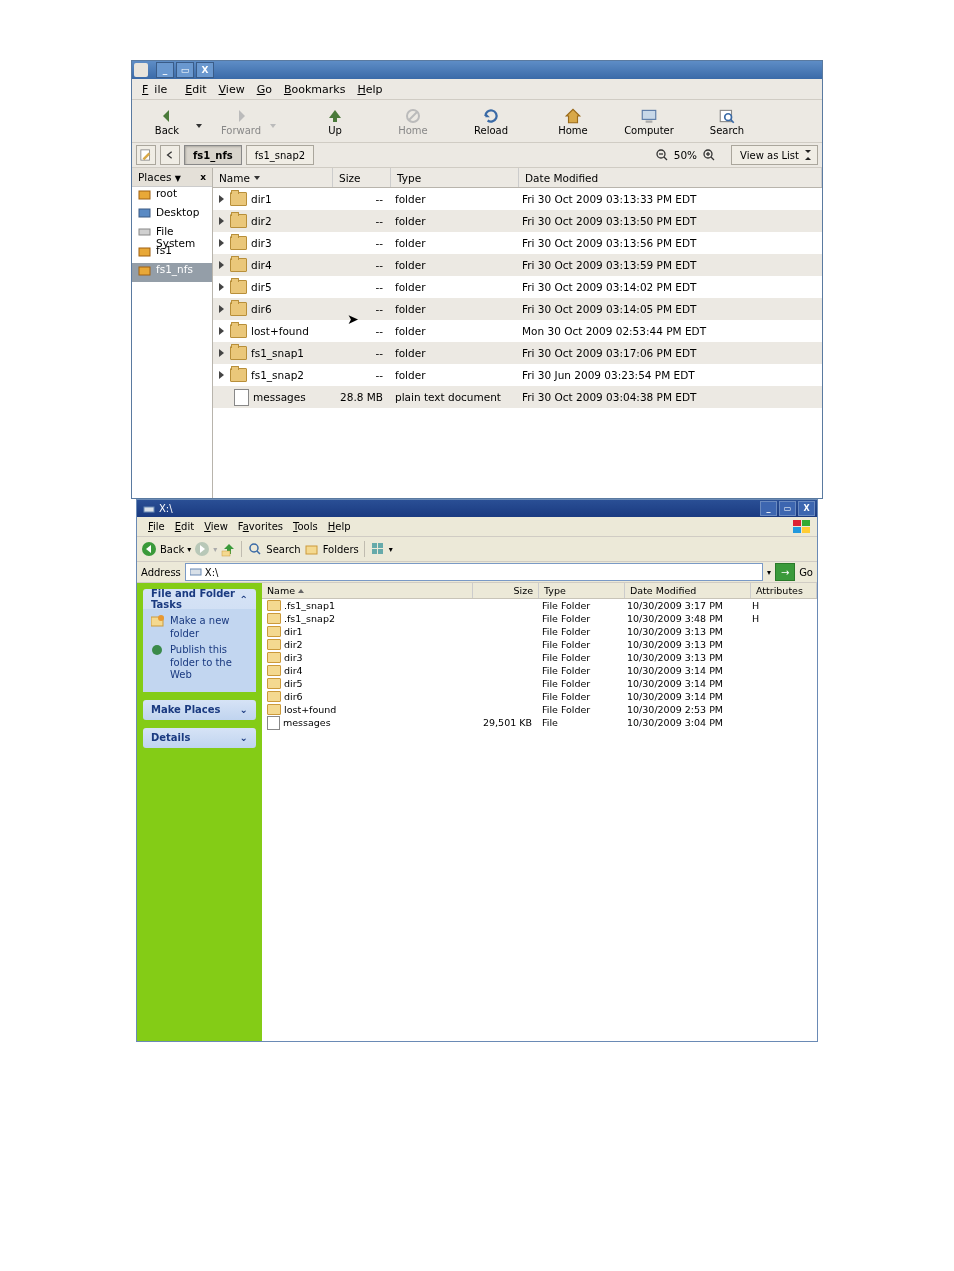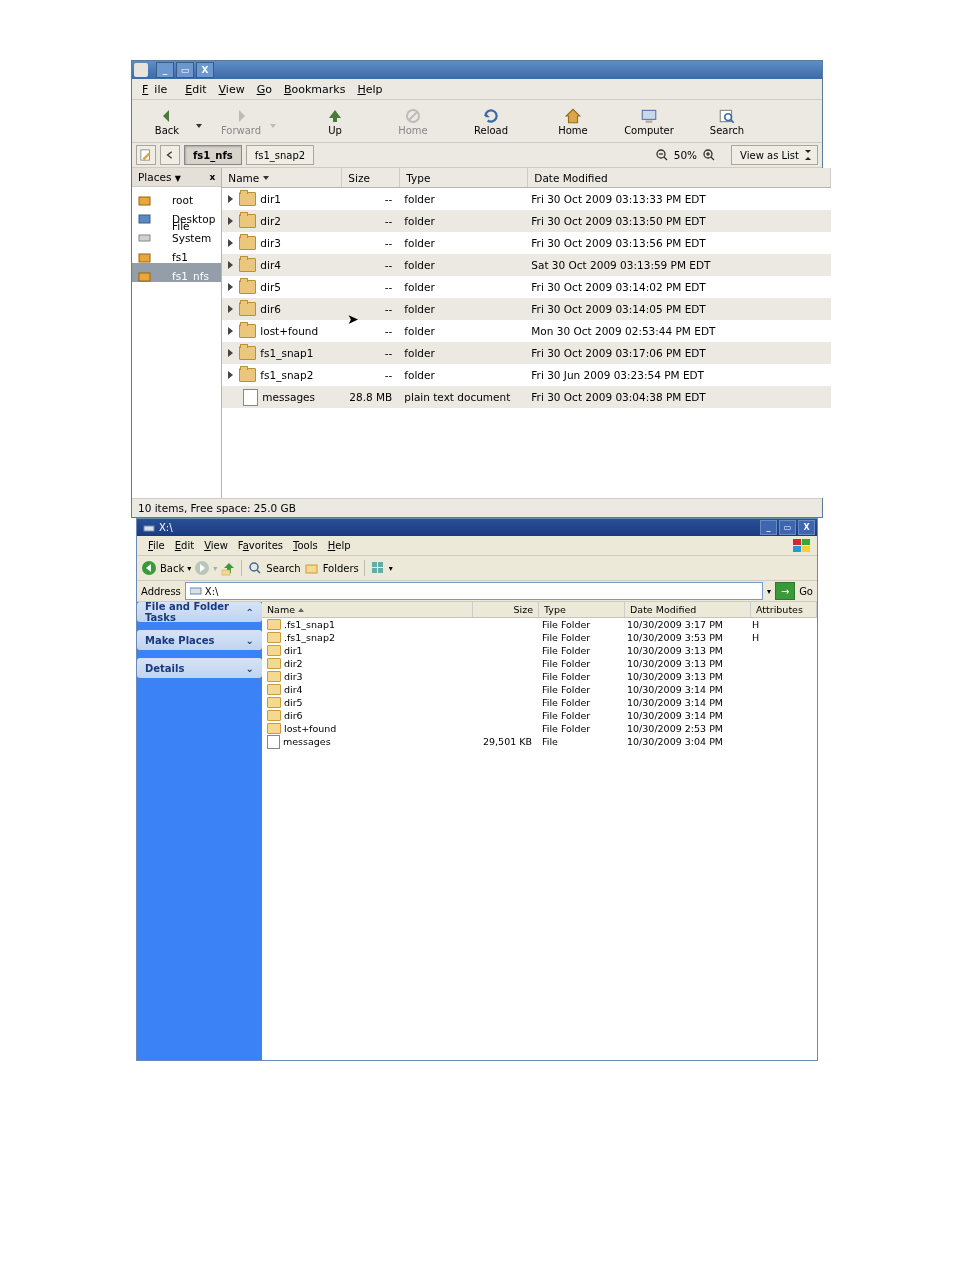--- a/index.html
+++ b/index.html
@@ -25,21 +25,21 @@
   .locspacer{flex:1}
   .zoomicon{width:16px;height:16px;display:inline-flex;align-items:center;justify-content:center;color:#333}
   .viewcombo{height:18px;padding:0 18px 0 8px;border:1px solid #aaa69c;background:#f0ede5;font-size:10px;position:relative;display:flex;align-items:center}
   .viewcombo::after{content:'';position:absolute;right:6px;top:4px;width:0;height:0;border-left:3px solid transparent;border-right:3px solid transparent;border-top:3px solid #222}
   .viewcombo::before{content:'';position:absolute;right:6px;bottom:4px;width:0;height:0;border-left:3px solid transparent;border-right:3px solid transparent;border-bottom:3px solid #222}
   .w1-body{display:flex;height:330px}
   .w1-sidebar{width:120px;background:#fff;border-right:1px solid #b8b4ac;font-size:10.5px}
   .sbhdr{height:18px;background:#e4e0d8;display:flex;align-items:center;padding:0 6px;border-bottom:1px solid #ccc;justify-content:space-between}
   .sbhdr .tri{font-size:8px}
   .sbhdr .x{font-size:9px;font-weight:bold}
-  .sbitem{height:19px;display:flex;align-items:flex-end;padding:0 6px;gap:21px}
+  .sbitem{height:19px;display:flex;align-items:flex-start;padding:0 6px;gap:5px}
   .sbitem.selected{background:#949ea8;color:#fff}
   .sbi{width:13px;height:13px}
   .w1-main{flex:1;background:#fff;display:flex;flex-direction:column}
   .w1-cols{height:19px;background:#ece9e3;border-bottom:1px solid #b8b4ac;display:flex;font-size:10.5px}
   .w1-col{padding:0 6px;display:flex;align-items:center;border-right:1px solid #ccc}
   .w1-col.sort::after{content:'';margin-left:4px;width:0;height:0;border-left:3px solid transparent;border-right:3px solid transparent;border-top:4px solid #333}
   .w1-row{height:22px;display:flex;align-items:center;font-size:10.5px}
   .w1-row.alt{background:#ece9e3}
   .rc{padding:0 6px;display:flex;align-items:center;gap:4px}
   .arrow{width:0;height:0;border-top:4px solid transparent;border-bottom:4px solid transparent;border-left:5px solid #444;margin-right:2px}
@@ -60,21 +60,21 @@
   .w2-menubar .mitems{display:flex}
   .w2-menubar .mitems span{padding:0 5px}
   .winlogo{width:18px;height:14px}
   .w2-toolbar{height:24px;background:#ece9d8;border-bottom:1px solid #d0ccc4;display:flex;align-items:center;padding:0 4px;font-size:10px;gap:3px}
   .tbico{width:16px;height:16px;display:inline-flex;align-items:center;justify-content:center}
   .vsep{width:1px;height:16px;background:#c0bcb0;margin:0 2px}
   .w2-addrbar{height:20px;background:#ece9d8;border-bottom:1px solid #d0ccc4;display:flex;align-items:center;padding:0 4px;font-size:10px;gap:4px}
   .addrinput{flex:1;height:16px;background:#fff;border:1px solid #7a9ac6;padding:0 4px;display:flex;align-items:center;gap:3px}
   .gobtn{width:18px;height:16px;background:#3a9a3a;border:1px solid #2a7a2a;color:#fff;display:flex;align-items:center;justify-content:center;font-size:10px}
   .w2-body{display:flex;height:458px;background:#fff}
-  .w2-side{width:175px;background:#3b82f6;padding:0;font-size:10px}
+  .w2-side{width:175px;background:#84cc16;padding:6px;font-size:10px}
   .taskbox{background:linear-gradient(#d6e3f6,#c0d4ef);border-radius:3px;margin-bottom:8px}
   .taskhdr{height:20px;display:flex;align-items:center;justify-content:space-between;padding:0 8px;font-weight:bold;color:#1a3a80}
   .taskbody{background:#c2d6f0;padding:4px 8px 8px 8px}
   .taskitem{display:flex;align-items:flex-start;gap:5px;padding:2px 0;color:#1a3a80;line-height:1.25}
   .sideico{width:14px;height:12px;flex:0 0 14px}
   .w2-main{flex:1;display:flex;flex-direction:column}
   .w2-cols{height:15px;background:#ece9d8;border-bottom:1px solid #c8c4b8;display:flex;font-size:9.5px}
   .w2-col{padding:0 5px;display:flex;align-items:center;border-right:1px solid #ccc}
   .w2-col.sort::after{content:'';margin-left:3px;width:0;height:0;border-left:3px solid transparent;border-right:3px solid transparent;border-bottom:4px solid #666}
   .w2-rows{flex:1;overflow:hidden}
@@ -301,21 +301,21 @@
               <span class="rc" style="width:290px">Fri 30 Oct 2009 03:13:56 PM EDT</span>
             </div>
             <div class="w1-row alt">
               <span class="rc" style="width:107px">
                 <span class="arrow"></span>
                 <span class="fld"></span>
                 <span>dir4</span>
               </span>
               <span class="rc" style="width:45px;justify-content:flex-end">--</span>
               <span class="rc" style="width:115px">folder</span>
-              <span class="rc" style="width:290px">Sat 30 Oct 2009 03:13:59 PM EDT</span>
+              <span class="rc" style="width:290px">Fri 30 Oct 2009 03:13:59 PM EDT</span>
             </div>
             <div class="w1-row">
               <span class="rc" style="width:107px">
                 <span class="arrow"></span>
                 <span class="fld"></span>
                 <span>dir5</span>
               </span>
               <span class="rc" style="width:45px;justify-content:flex-end">--</span>
               <span class="rc" style="width:115px">folder</span>
               <span class="rc" style="width:290px">Fri 30 Oct 2009 03:14:02 PM EDT</span>
@@ -367,21 +367,20 @@
                 <span>messages</span>
               </span>
               <span class="rc" style="width:45px;justify-content:flex-end">28.8 MB</span>
               <span class="rc" style="width:115px">plain text document</span>
               <span class="rc" style="width:290px">Fri 30 Oct 2009 03:04:38 PM EDT</span>
             </div>
           </div>
       <span class="cursor" style="left:215px;top:250px">➤</span>
     </div>
   </div>
-  <div class="w1-status">10 items, Free space: 25.0 GB</div>
 </div>
 
 
 <div class="win2">
   <div class="w2-titlebar">
     <span class="t">
           <svg width="12" height="12" viewBox="0 0 12 12">
             <rect x="1" y="4" width="10" height="5" fill="#d8e0e8" stroke="#6a8ab5"></rect>
           </svg>
           <span>X:\</span>
@@ -464,20 +463,35 @@
     <span style="font-size:8px">▾</span>
     <span class="gobtn">→</span>
     <span>Go</span>
   </div>
   <div class="w2-body">
     <div class="w2-side">
       <div class="taskbox">
         <div class="taskhdr">
           <span>File and Folder Tasks</span>
           <span>⌃</span>
+        </div>
+        <div class="taskbody">
+          <div class="taskitem">
+                <svg class="sideico" viewBox="0 0 14 12">
+                  <rect x="0" y="2" width="12" height="9" fill="#f4d990" stroke="#cc9a3a"></rect>
+                  <circle cx="10" cy="3" r="3" fill="#e89830"></circle>
+                </svg>
+                <span>Make a new folder</span>
+              </div>
+          <div class="taskitem">
+                <svg class="sideico" viewBox="0 0 14 12">
+                  <circle cx="6" cy="6" r="5" fill="#3a8a4a"></circle>
+                </svg>
+                <span>Publish this folder to the Web</span>
+              </div>
         </div>
       </div>
       <div class="taskbox">
         <div class="taskhdr">
           <span>Make Places</span>
           <span>⌄</span>
         </div>
       </div>
       <div class="taskbox">
         <div class="taskhdr">
@@ -505,21 +519,21 @@
               <span class="wc" style="width:115px">10/30/2009 3:17 PM</span>
               <span class="wc" style="width:55px">H</span>
             </div>
             <div class="w2-row">
               <span class="wc" style="width:200px">
                 <span class="wfld"></span>
                 <span>.fs1_snap2</span>
               </span>
               <span class="wc" style="width:55px;justify-content:flex-end"></span>
               <span class="wc" style="width:75px">File Folder</span>
-              <span class="wc" style="width:115px">10/30/2009 3:53 PM</span>
+              <span class="wc" style="width:115px">10/30/2009 3:48 PM</span>
               <span class="wc" style="width:55px">H</span>
             </div>
             <div class="w2-row">
               <span class="wc" style="width:200px">
                 <span class="wfld"></span>
                 <span>dir1</span>
               </span>
               <span class="wc" style="width:55px;justify-content:flex-end"></span>
               <span class="wc" style="width:75px">File Folder</span>
               <span class="wc" style="width:115px">10/30/2009 3:13 PM</span>

